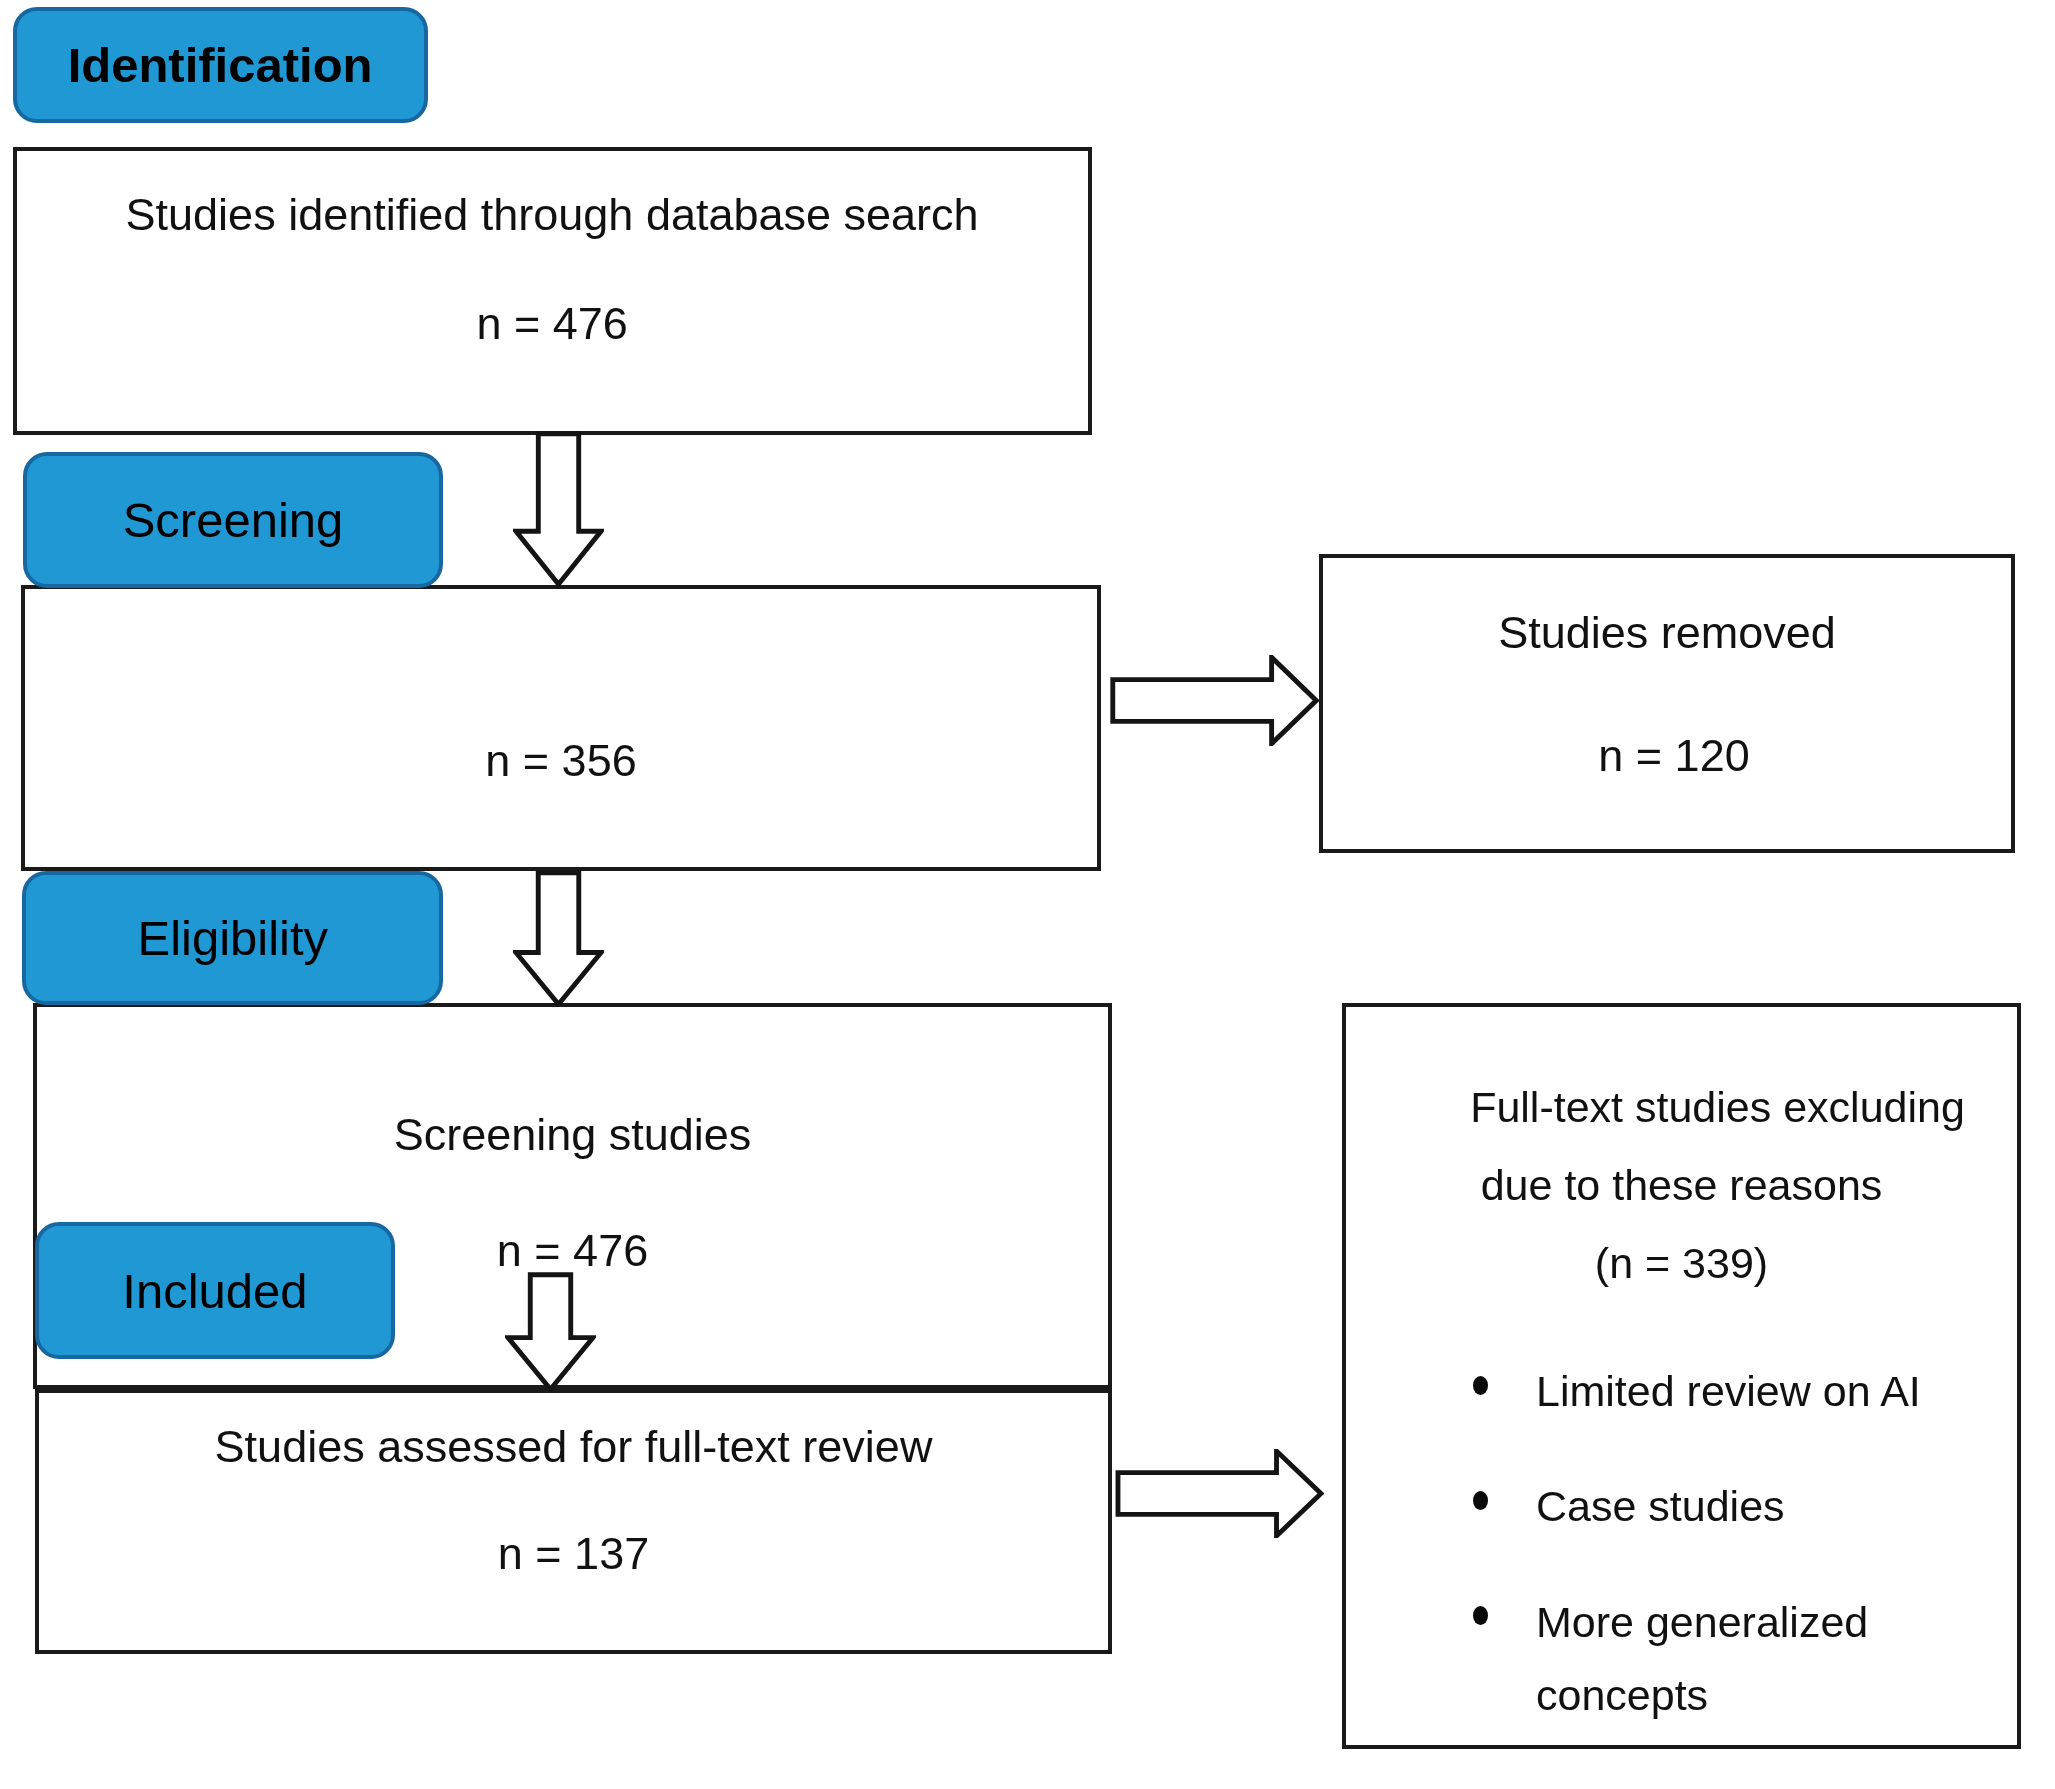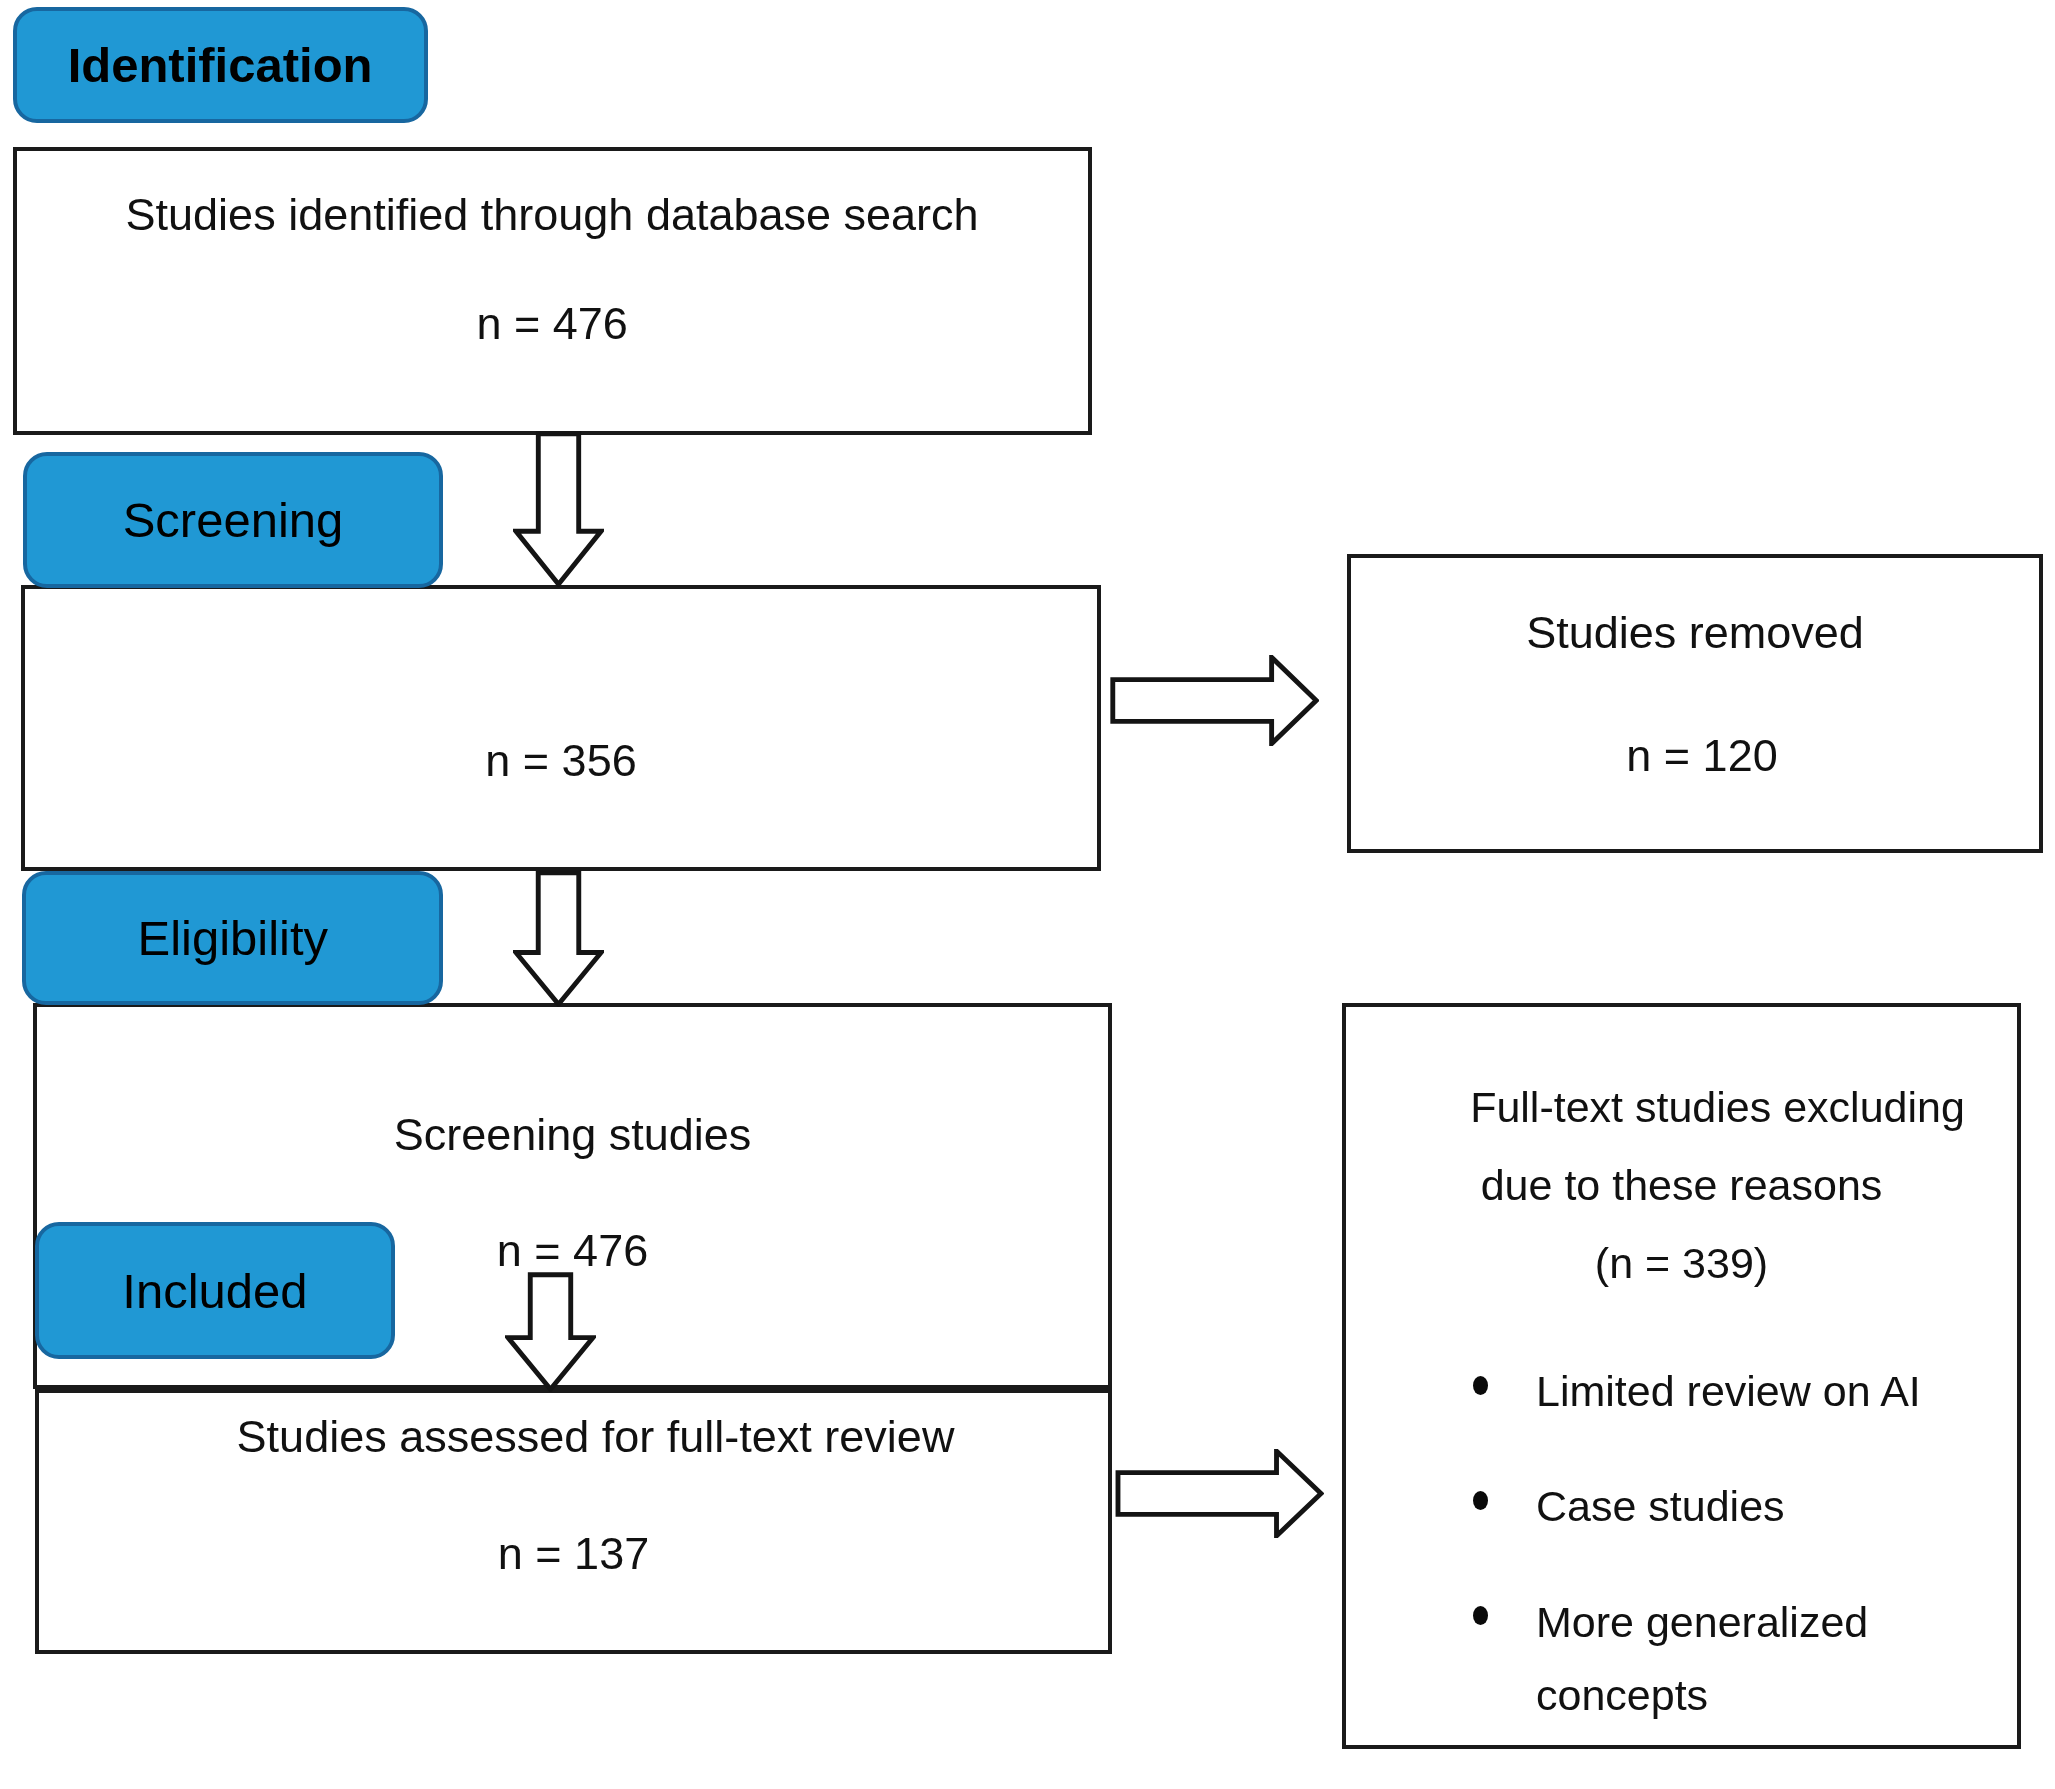--- a/index.html
+++ b/index.html
@@ -72,25 +72,25 @@
   <div class="flowbox" style="left:21px;top:585px;width:1080px;height:286px;">
     <div class="bline" style="top:144px;">n = 356</div>
   </div>
 
   <div class="flowbox" style="left:33px;top:1003px;width:1079px;height:386px;">
     <div class="bline" style="top:100px;">Screening studies</div>
     <div class="bline" style="top:216px;">n = 476</div>
   </div>
 
   <div class="flowbox" style="left:35px;top:1389px;width:1077px;height:265px;">
-    <div class="bline" style="top:16px;padding-left:22px;">Studies assessed for full-text review</div>
+    <div class="bline" style="top:26px;">Studies assessed for full-text review</div>
     <div class="bline" style="top:133px;">n = 137</div>
   </div>
 
-  <div class="flowbox" style="left:1319px;top:554px;width:696px;height:299px;margin-left:28px;">
+  <div class="flowbox" style="left:1319px;top:554px;width:696px;height:299px;">
     <div class="bline" style="top:47px;">Studies removed</div>
     <div class="bline" style="top:170px;padding-left:7px;">n = 120</div>
   </div>
 
   <div class="flowbox" style="left:1342px;top:1003px;width:679px;height:746px;">
     <div class="rline" style="top:72px;padding-left:36px;">Full-text studies excluding</div>
     <div class="rline" style="top:150px;">due to these reasons</div>
     <div class="rline" style="top:228px;">(n = 339)</div>
 
     <div class="bullet-row" style="left:127px;top:349px;width:517px;height:77px;">

